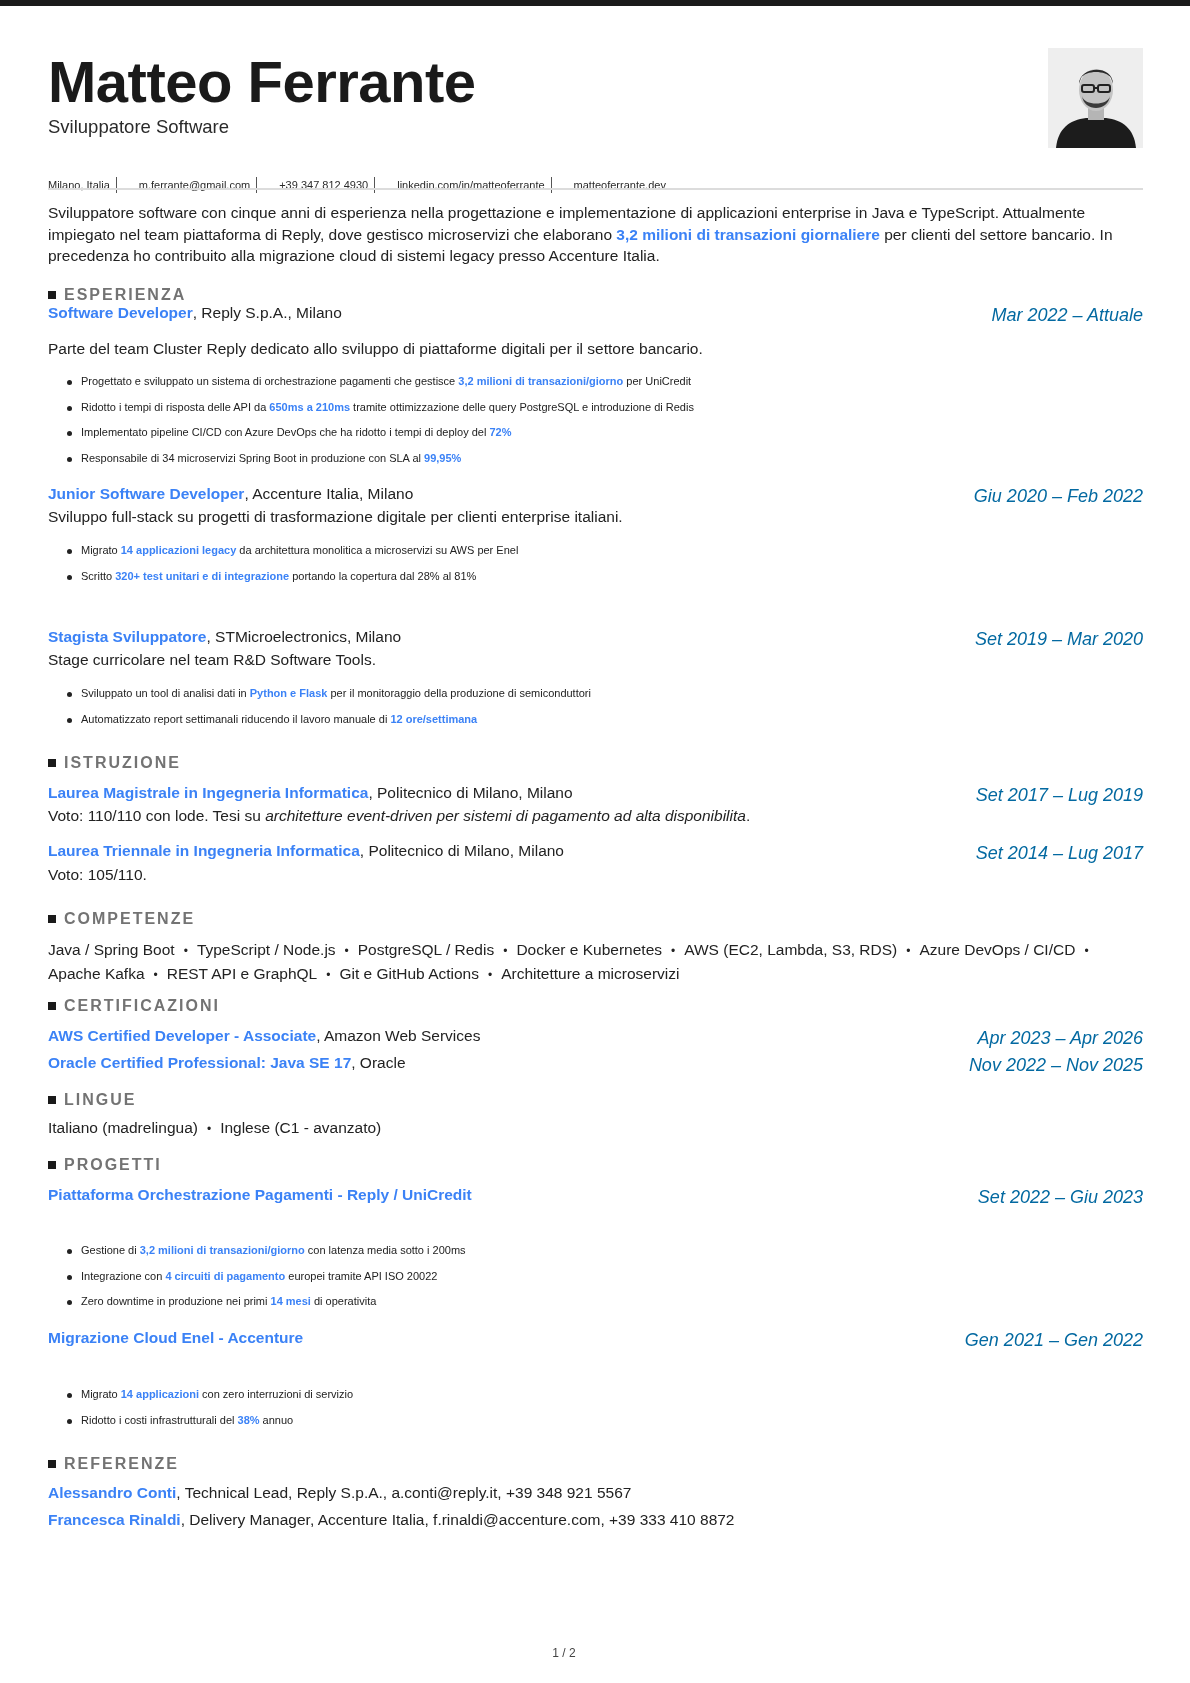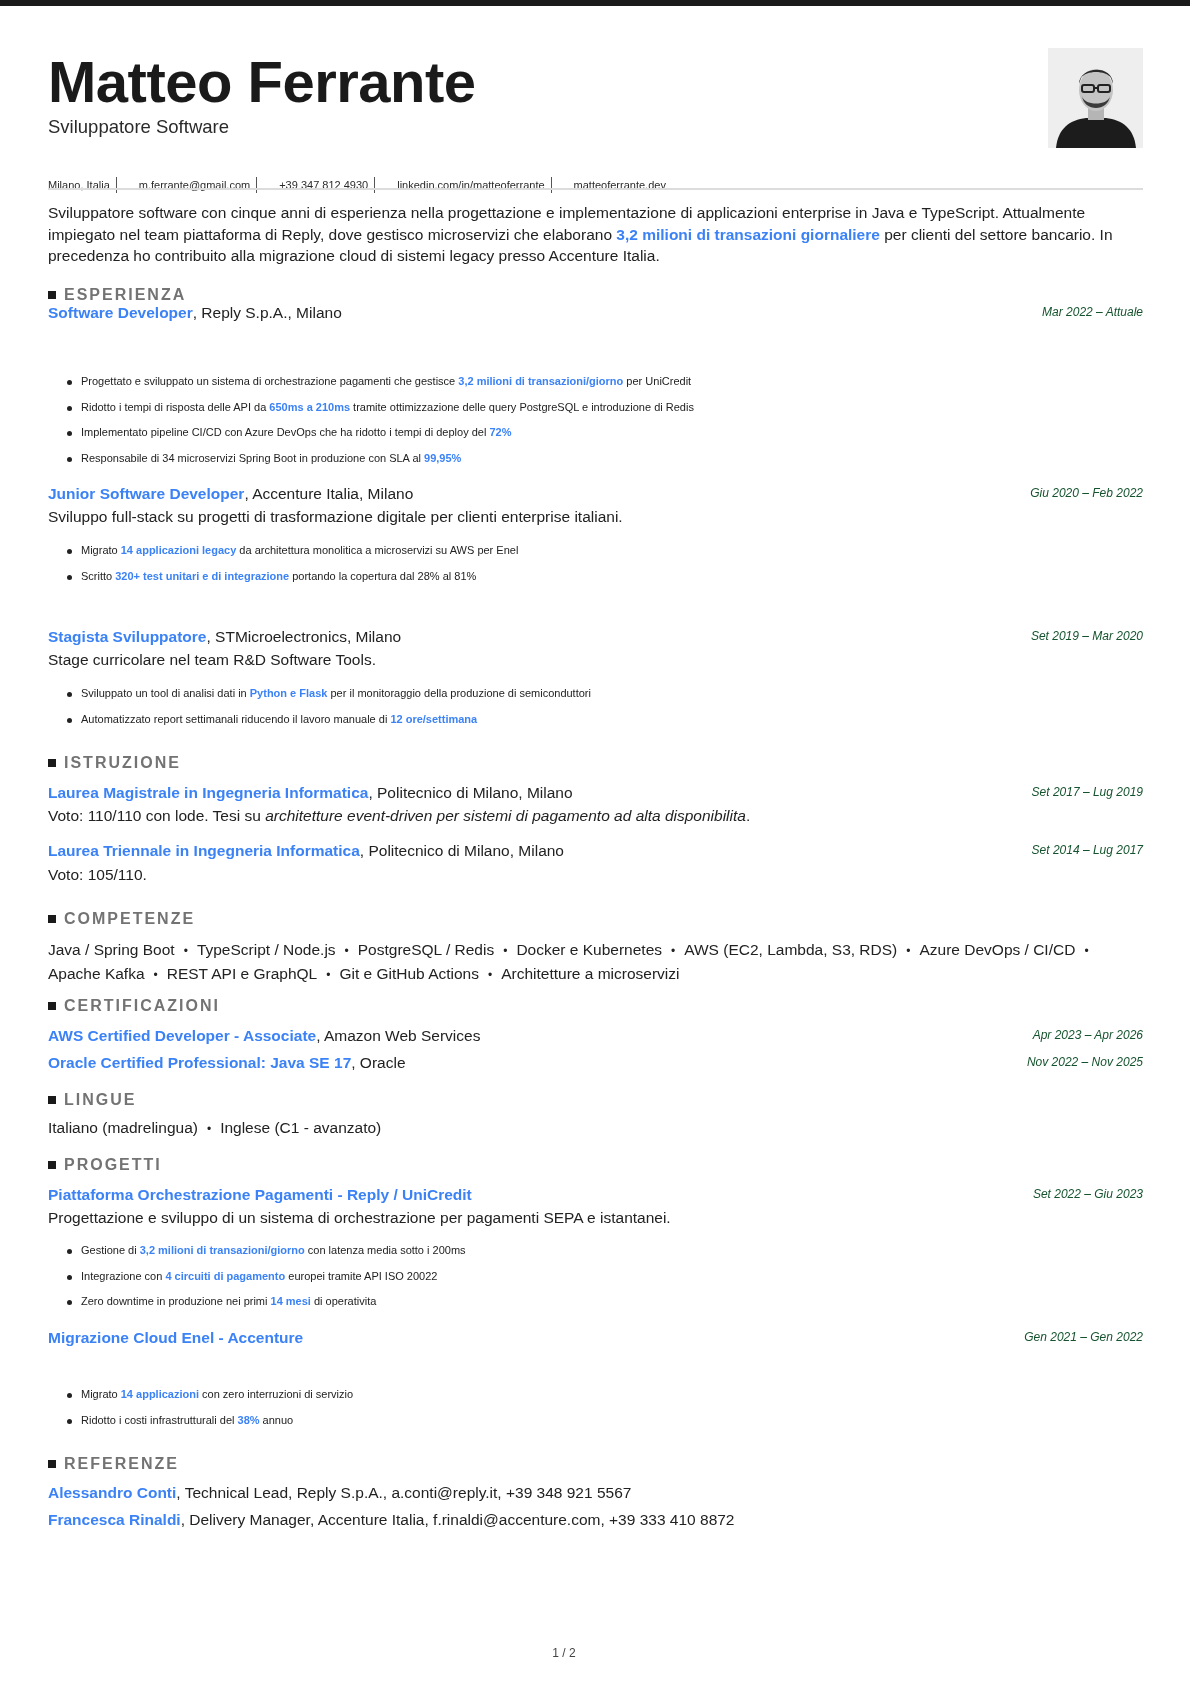--- a/index.html
+++ b/index.html
@@ -18,21 +18,21 @@
   .rule { position: absolute; left: 0; top: 188px; width: 1095px; height: 2px; background: #dcdcdc; }
 
   .summary { position: absolute; top: 202px; left: 0; width: 1095px; font-size: 15.5px; line-height: 21.5px; color: #222; }
   b, .b { font-weight: 700; color: #3b82f6; }
   i { font-style: italic; }
 
   .section-title { position: absolute; left: 0; font-size: 16px; font-weight: 700; letter-spacing: 2px; color: #737373; display: flex; align-items: center; }
   .section-title .sq { display: inline-block; width: 8px; height: 8px; background: #1a1a1a; margin-right: 8px; }
 
   .row { position: absolute; left: 0; width: 1095px; font-size: 15.5px; color: #222; white-space: nowrap; }
-  .date { position: absolute; right: 0; font-size: 12px; font-style: italic; color: #14532d; }
+  .date { position: absolute; right: 0; font-size: 18px; font-style: italic; color: #0369a1; }
   .bullets { position: absolute; left: 33px; font-size: 11px; color: #222; list-style: none; }
   .bullets li { height: 25.5px; line-height: 25.5px; white-space: nowrap; position: relative; }
   .bullets li::before { content: ""; position: absolute; left: -14px; top: 11px; width: 5px; height: 5px; border-radius: 50%; background: #222; }
   .dot { display: inline-block; margin: 0 9px; font-size: 12px; }
   .pagenum { position: absolute; left: 0; width: 1128px; top: 1646px; text-align: center; font-size: 12px; color: #444; }
 </style>
 </head>
 <body>
 
 <div class="topbar"></div>
@@ -83,20 +83,21 @@
 
   <div class="section-title" style="top:286px">
       <span class="sq"></span>
       <span>ESPERIENZA</span>
     </div>
 
   <div class="row" style="top:304px">
     <b>Software Developer</b><span>, Reply S.p.A., Milano</span>
     <span class="date" style="top:1px">Mar 2022 – Attuale</span>
   </div>
+  <div class="row" style="top:340px">Parte del team Cluster Reply dedicato allo sviluppo di piattaforme digitali per il settore bancario.</div>
   <ul class="bullets" style="top:369px">
     <li><span>Progettato e sviluppato un sistema di orchestrazione pagamenti che gestisce </span><b>3,2 milioni di transazioni/giorno</b><span> per UniCredit</span></li>
     <li><span>Ridotto i tempi di risposta delle API da </span><b>650ms a 210ms</b><span> tramite ottimizzazione delle query PostgreSQL e introduzione di Redis</span></li>
     <li><span>Implementato pipeline CI/CD con Azure DevOps che ha ridotto i tempi di deploy del </span><b>72%</b><span></span></li>
     <li><span>Responsabile di 34 microservizi Spring Boot in produzione con SLA al </span><b>99,95%</b><span></span></li>
   </ul>
 
   <div class="row" style="top:485px">
     <b>Junior Software Developer</b><span>, Accenture Italia, Milano</span>
     <span class="date" style="top:1px">Giu 2020 – Feb 2022</span>
@@ -162,21 +163,20 @@
   </div>
 
   <div class="section-title" style="top:1156px">
       <span class="sq"></span>
       <span>PROGETTI</span>
     </div>
   <div class="row" style="top:1186px">
     <b>Piattaforma Orchestrazione Pagamenti - Reply / UniCredit</b>
     <span class="date" style="top:1px">Set 2022 – Giu 2023</span>
   </div>
-  <div class="row" style="top:1209px">Progettazione e sviluppo di un sistema di orchestrazione per pagamenti SEPA e istantanei.</div>
   <ul class="bullets" style="top:1238px">
     <li><span>Gestione di </span><b>3,2 milioni di transazioni/giorno</b><span> con latenza media sotto i 200ms</span></li>
     <li><span>Integrazione con </span><b>4 circuiti di pagamento</b><span> europei tramite API ISO 20022</span></li>
     <li><span>Zero downtime in produzione nei primi </span><b>14 mesi</b><span> di operativita</span></li>
   </ul>
   <div class="row" style="top:1329px">
     <b>Migrazione Cloud Enel - Accenture</b>
     <span class="date" style="top:1px">Gen 2021 – Gen 2022</span>
   </div>
   <ul class="bullets" style="top:1382px">

